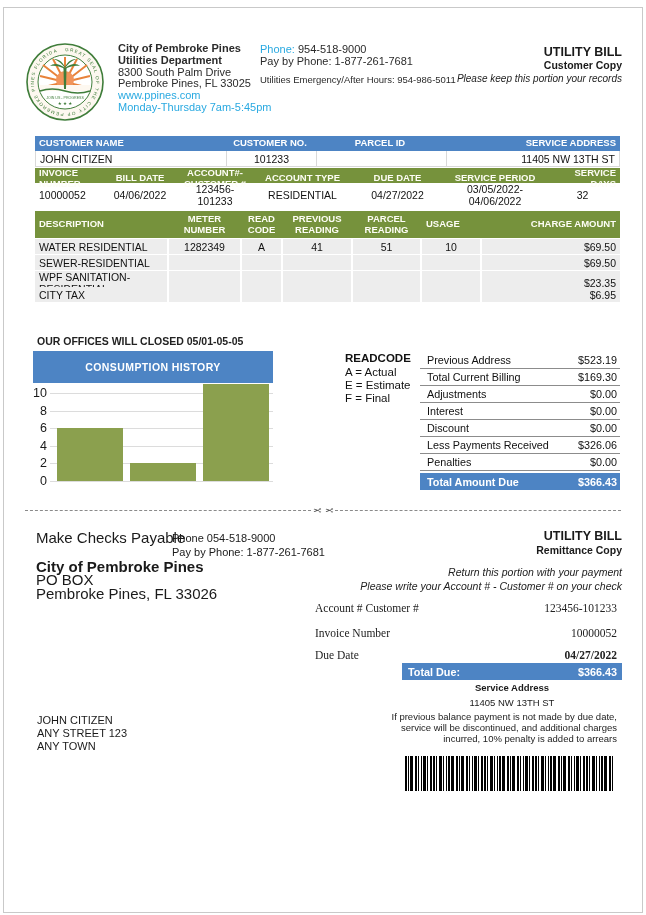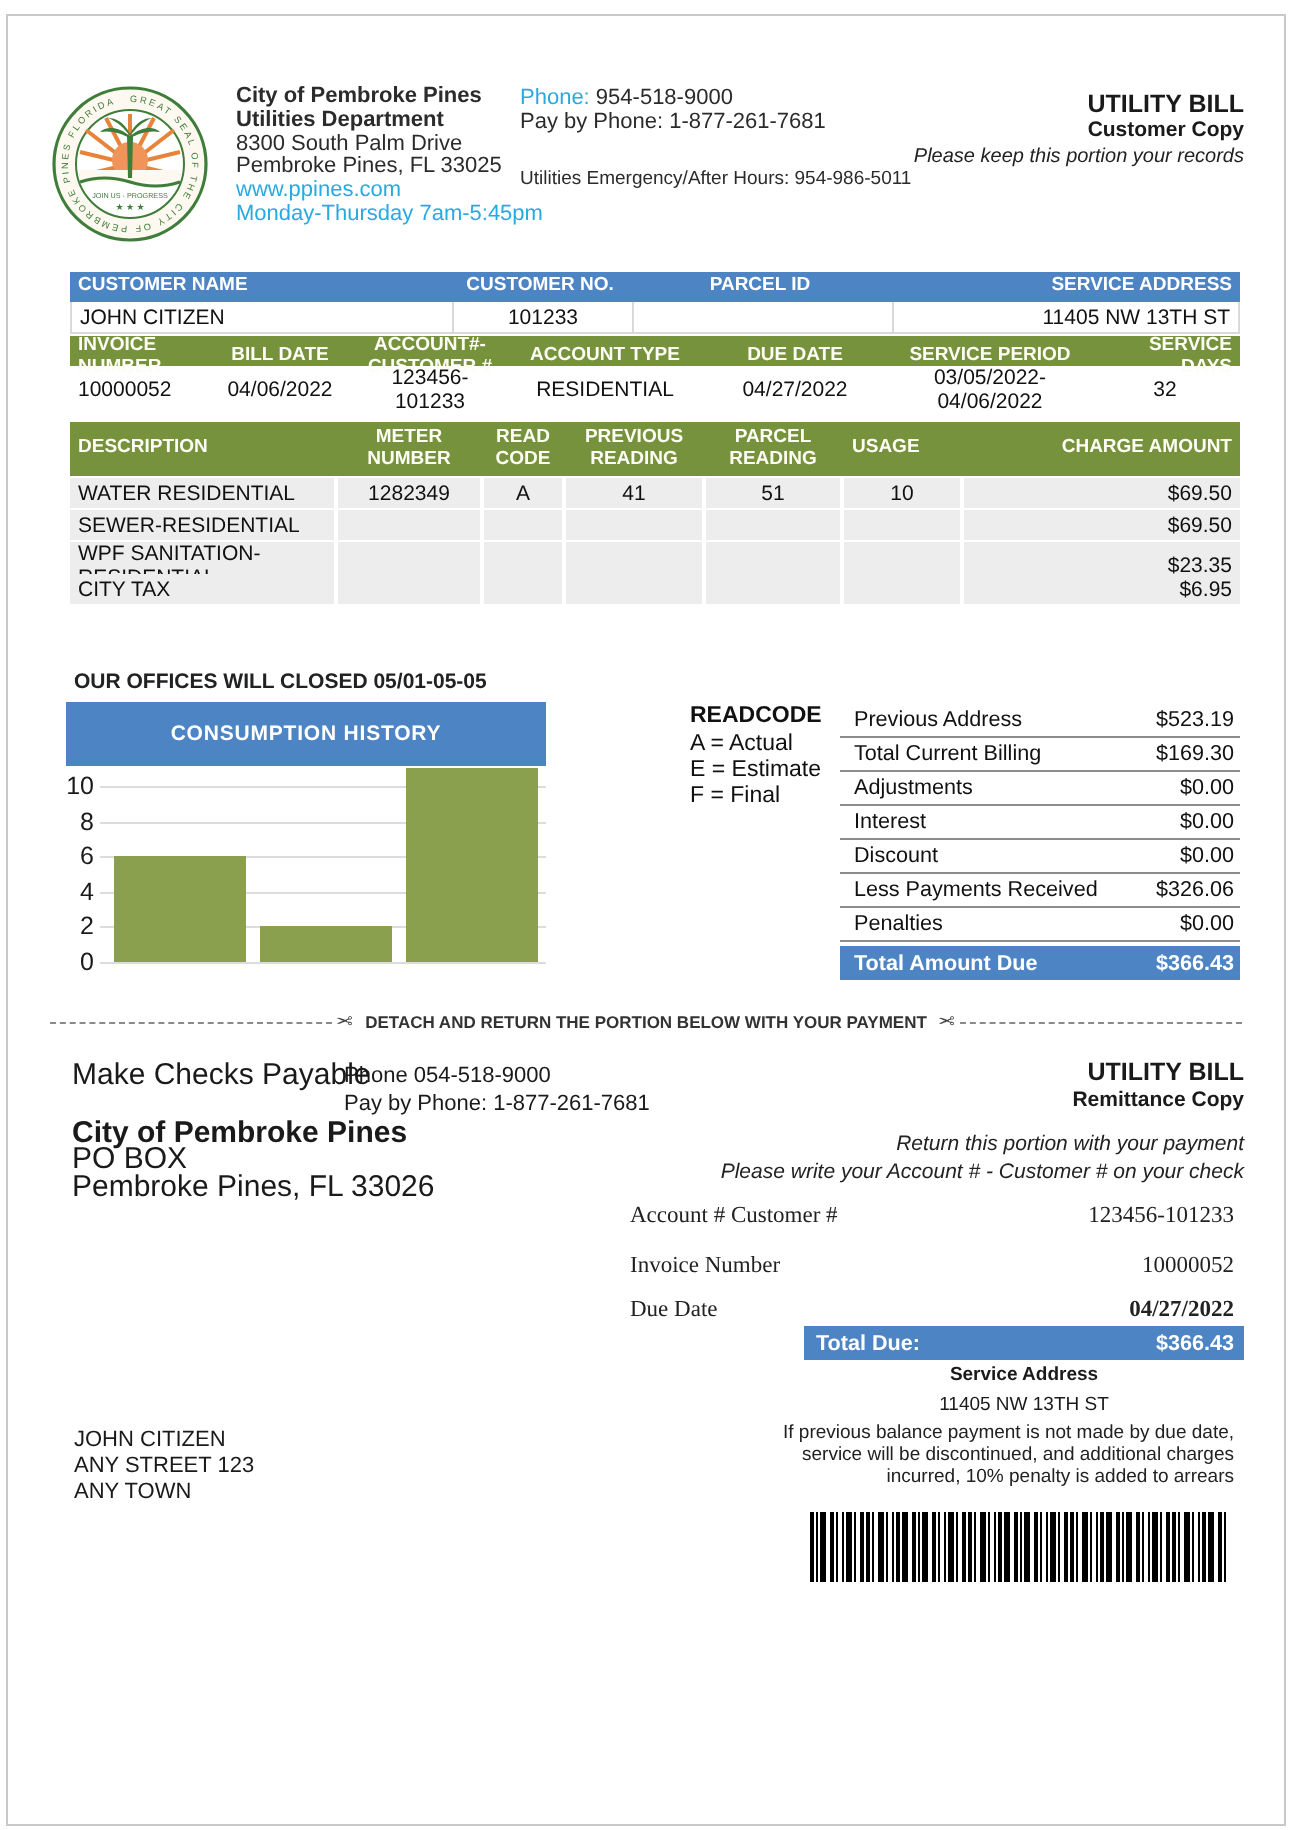--- a/index.html
+++ b/index.html
@@ -7,21 +7,21 @@
          font-family:"Liberation Sans",sans-serif;color:#1a1a1a;}
   .page-border{position:absolute;left:3px;top:7px;width:638px;height:904px;
                border:1px solid #c9c9c9;pointer-events:none;}
   .abs{position:absolute;}
 
   
   .org-block{left:118px;top:43px;font-size:11px;line-height:11.8px;color:#2b2b2b;}
   .org-name{font-weight:bold;}
   .blue-txt{color:#29a9e1;}
   .contact-block{left:260px;top:43px;font-size:11px;line-height:12px;color:#2b2b2b;}
-  .contact-emergency{font-size:9.5px;margin-top:17px;}
+  .contact-emergency{font-size:9.5px;margin-top:7px;}
   .copy-block{right:24px;top:45px;text-align:right;}
   .copy-title{font-size:12.5px;font-weight:bold;}
   .copy-sub{font-size:10.5px;font-weight:bold;line-height:13px;}
   .copy-note{font-size:10px;font-style:italic;line-height:14px;color:#222;}
 
   
   .grid{display:grid;}
   .tbl-head-blue{background:#4d84c4;color:#fff;font-size:9.5px;font-weight:bold;}
   .tbl-head-green{background:#76923c;color:#fdfdf5;font-size:9.5px;font-weight:bold;}
   .hcell{display:flex;align-items:center;padding:0 4px;white-space:pre-line;line-height:10.5px;}
@@ -312,21 +312,20 @@
       </div>
       <div class="sum-total">
         <span>Total Amount Due</span>
         <span>$366.43</span>
       </div>
     </div>
 
   <div class="abs detach">
     <div class="dash"></div>
     <span class="scissors flip">✂</span>
-    <span class="detach-txt">DETACH AND RETURN THE PORTION BELOW WITH YOUR PAYMENT</span>
     <span class="scissors flip">✂</span>
     <div class="dash"></div>
   </div>
 
   <div class="abs remit-left">
     <div>Make Checks Payable</div>
     <div class="payee">
       <div class="payee-name">City of Pembroke Pines</div>
       <div>PO BOX</div>
       <div>Pembroke Pines, FL 33026</div>

